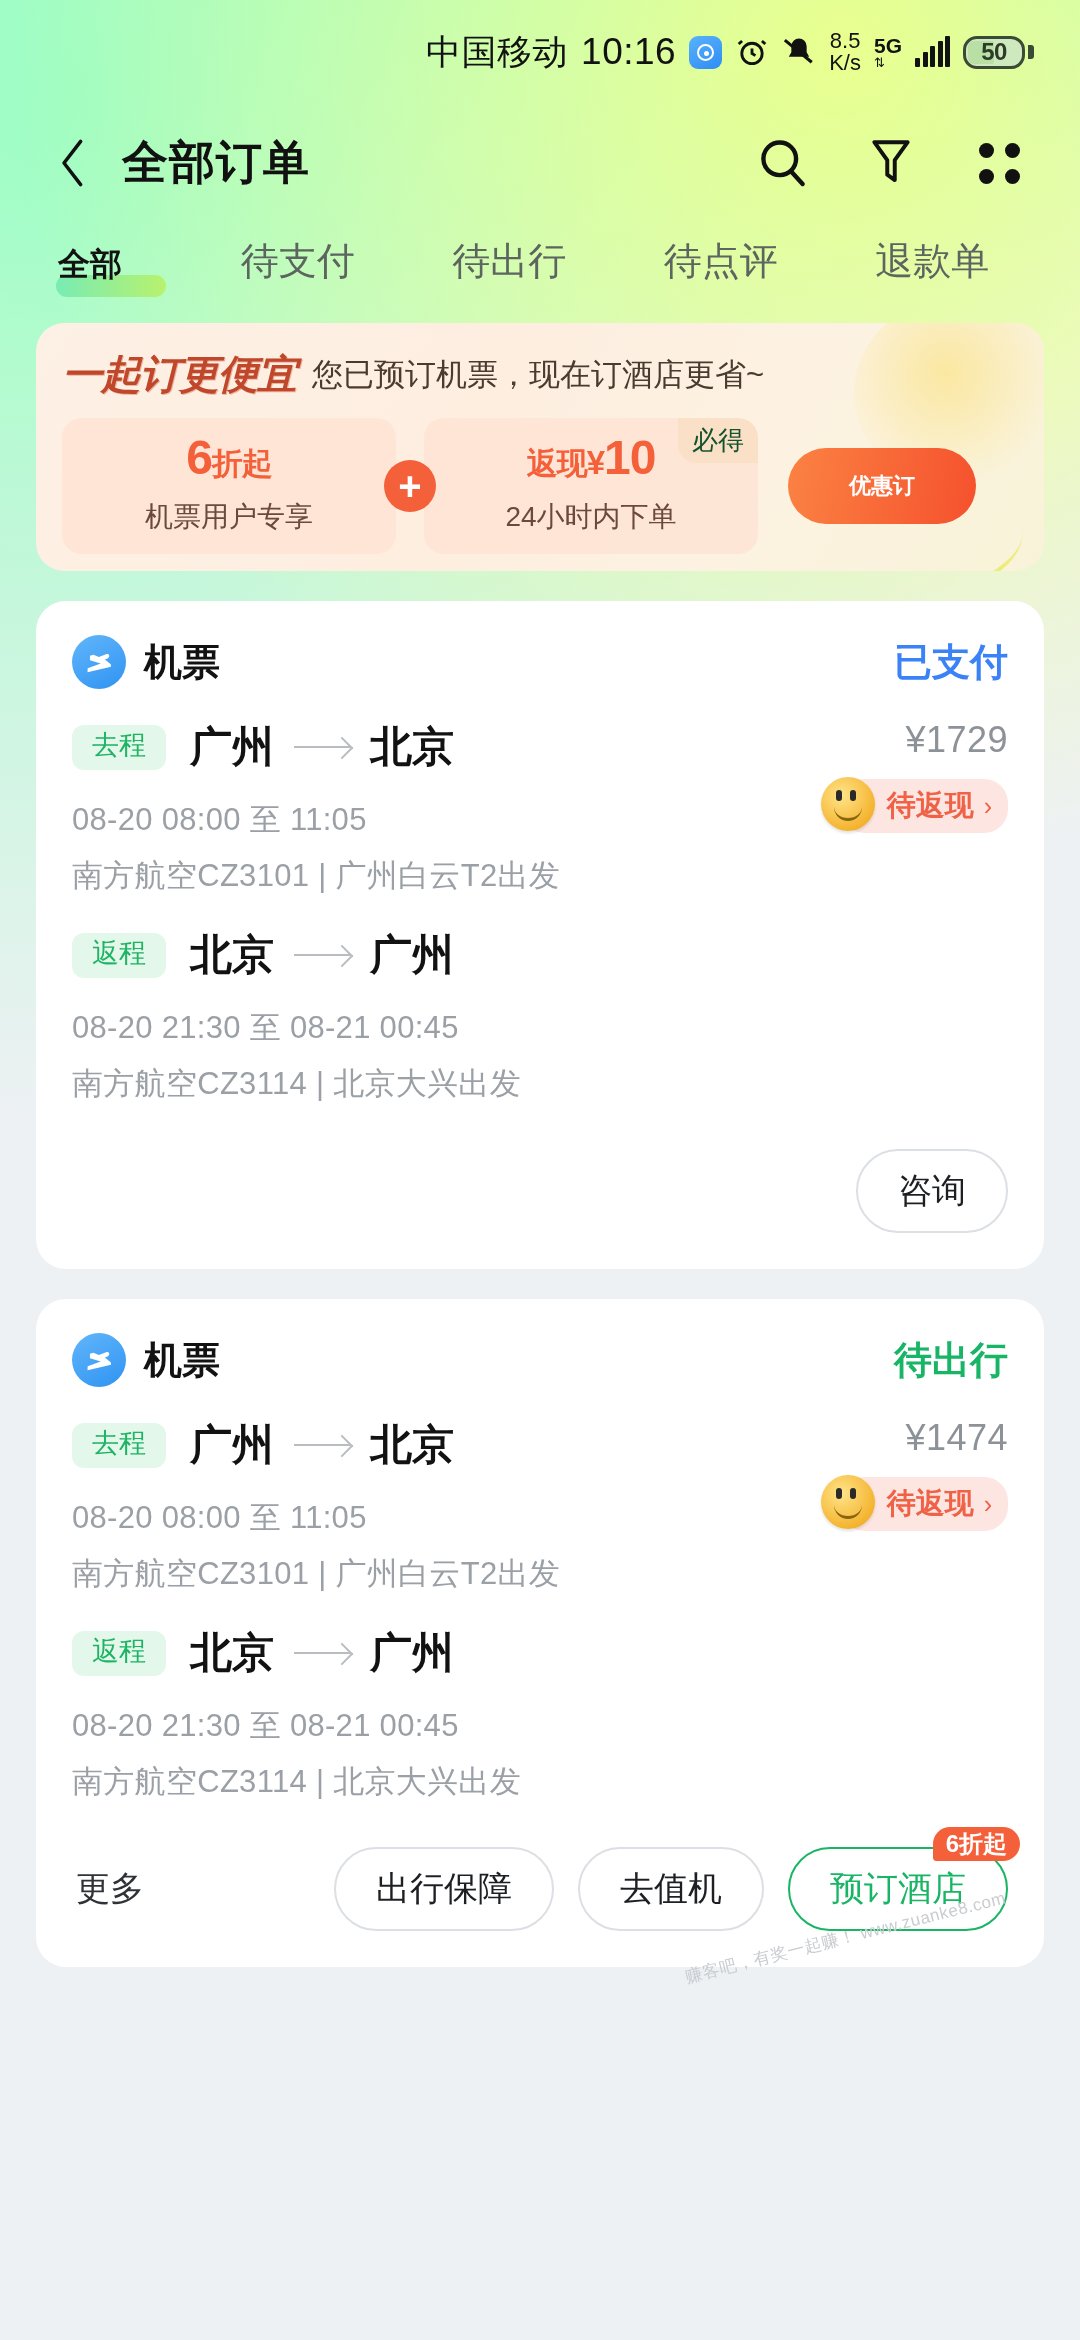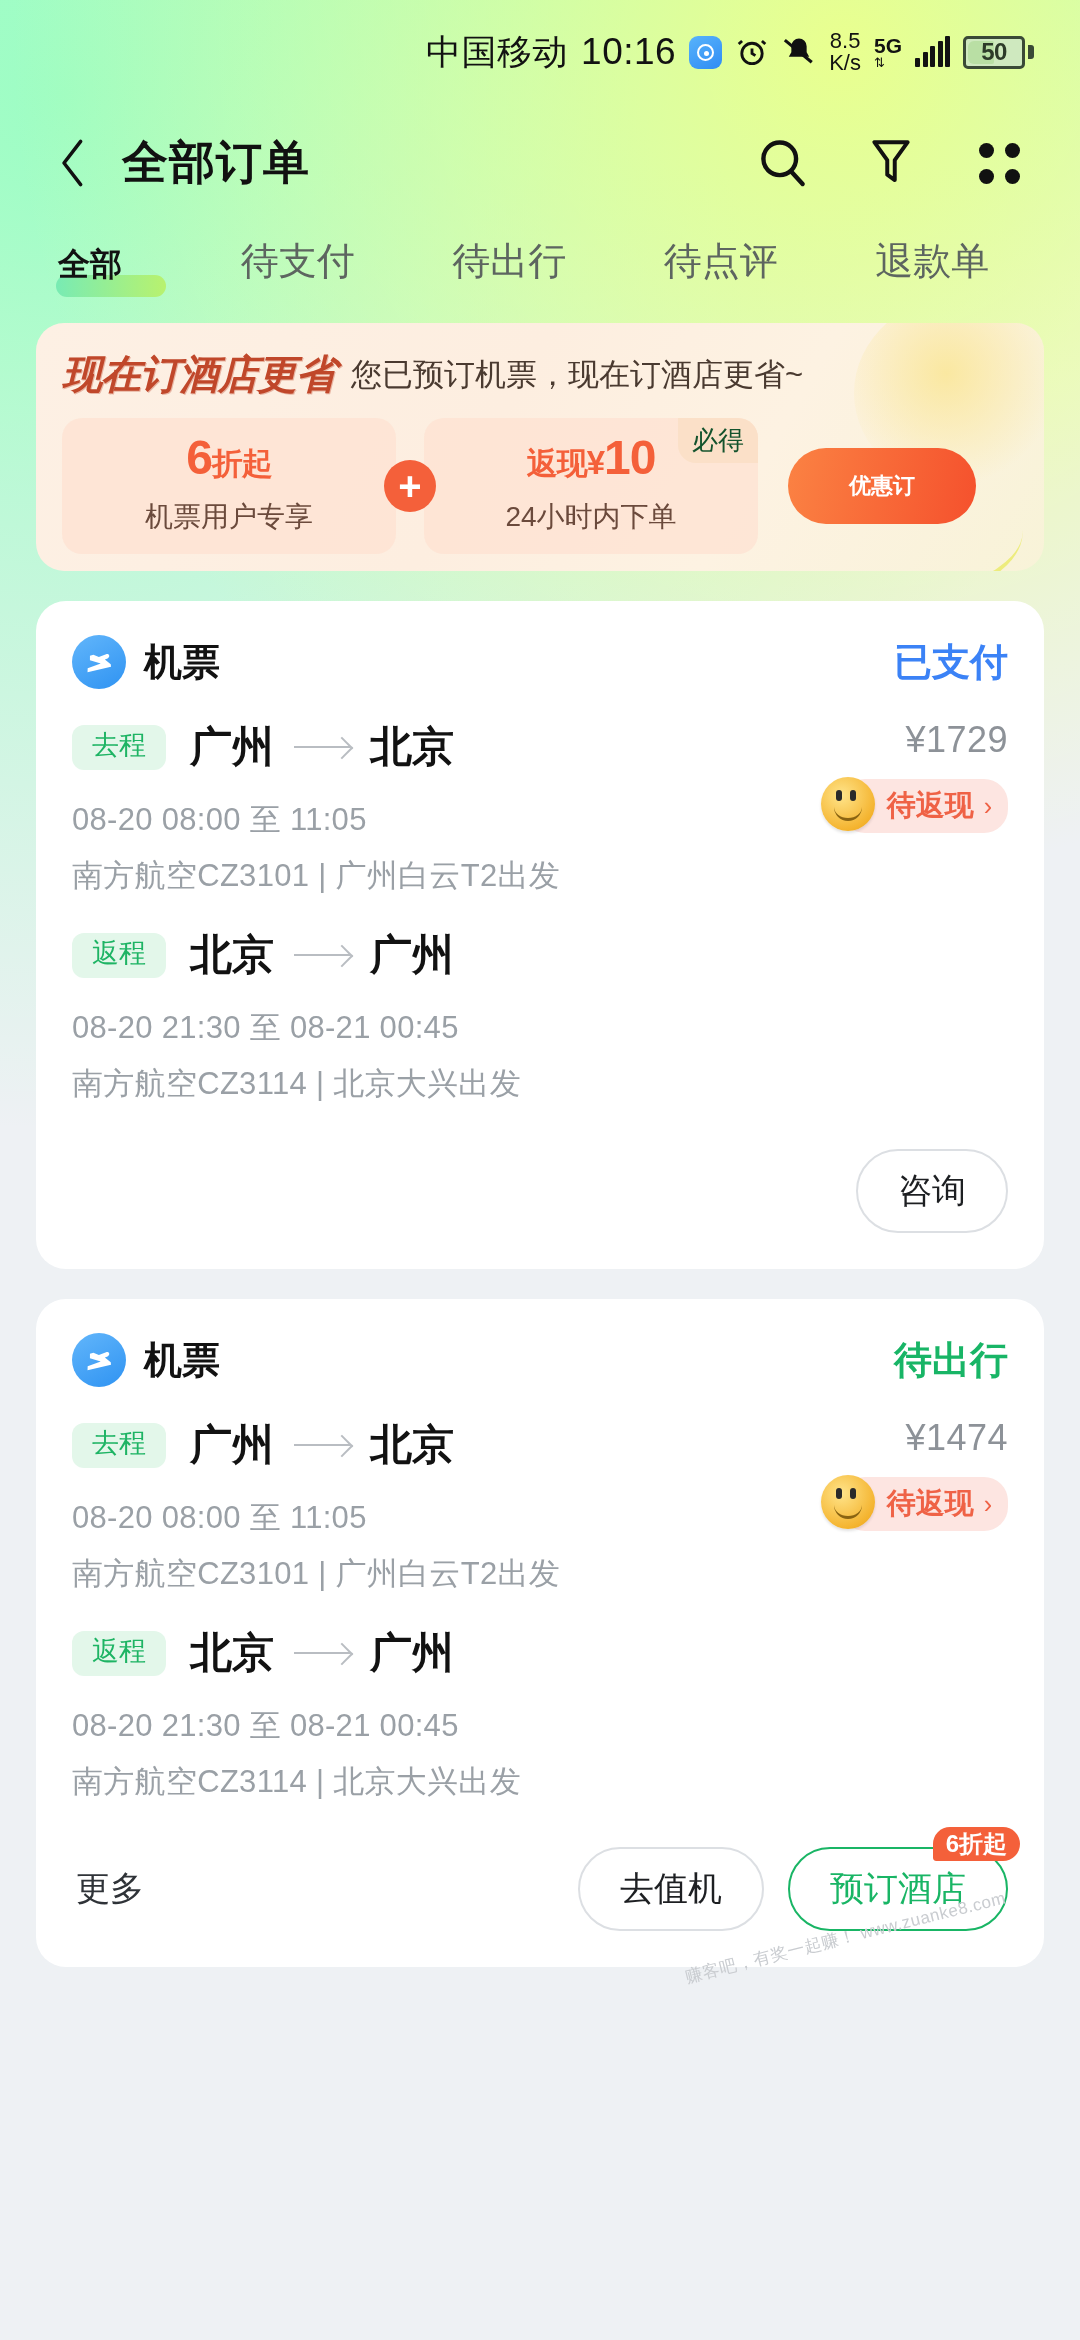--- a/index.html
+++ b/index.html
@@ -39,21 +39,21 @@
   .sb-5g .dd{ font-size:13px; }
   .bars{ display:flex; align-items:flex-end; gap:2.5px; height:30px;}
   .bars i{ width:5px; background:#121212; display:block; border-radius:1px;}
   .bars i:nth-child(1){height:9px}
   .bars i:nth-child(2){height:15px}
   .bars i:nth-child(3){height:21px}
   .bars i:nth-child(4){height:26px}
   .bars i:nth-child(5){height:31px}
   .batt{ display:flex; align-items:center; gap:3px;}
   .batt .body{
-    width:62px;height:33px;border:3px solid #3a4a36;border-radius:5px;
+    width:62px;height:33px;border:3px solid #3a4a36;border-radius:14px;
     display:flex;align-items:flex-end;justify-content:center;position:relative;background:#cfe9bf;
   }
   .batt .body .fillbg{position:absolute;left:2px;top:2px;bottom:2px;width:46%;background:#b9dfa4;border-radius:6px 2px 2px 6px;}
   .batt .body span{position:relative;font-size:24px;font-weight:600;color:#2d3b29;letter-spacing:-.5px;}
   .batt .tip{width:6px;height:14px;background:#3a4a36;border-radius:0 3px 3px 0;}
 
   
   .navbar{ height:118px; display:flex; align-items:center; padding:0 44px; }
   .back{ width:60px;height:60px;display:flex;align-items:center;justify-content:center;cursor:pointer; }
   .page-title{ font-size:46px; font-weight:700; color:#111; margin-left:18px; letter-spacing:1px;}
@@ -286,21 +286,21 @@
     </div>
     <div class="tab">
       <span class="lbl">退款单</span>
     </div>
   </div>
 
   <div class="promo">
     <span class="leaf"></span>
     <span class="swirl"></span>
     <div class="promo-top">
-      <span class="promo-kicker">现在订酒店更省</span>
+      <span class="promo-kicker">一起订更便宜</span>
       <span class="promo-sub">您已预订机票，现在订酒店更省~</span>
     </div>
     <div class="promo-row">
       <div class="pcard a">
         <div class="big"><span>6</span><small>折起</small></div>
         <div class="cap">机票用户专享</div>
       </div>
       <div class="plus">+</div>
       <div class="pcard b">
         <div class="must">必得</div>
@@ -403,20 +403,21 @@
           <span class="arrow"></span>
           <span>广州</span>
         </span>
       </div>
       <div class="seg-time">08-20 21:30 至 08-21 00:45</div>
       <div class="seg-info">南方航空CZ3114 | 北京大兴出发</div>
     </div>
 
     <div class="card-actions">
       <div class="more-lbl">更多</div>
+      <div class="abtn">出行保障</div>
       <div class="abtn">去值机</div>
       <div class="abtn green">
         <span class="badge">6折起</span>
         <span>预订酒店</span>
       </div>
     </div>
 
     <div class="wm">赚客吧，有奖一起赚！
 www.zuanke8.com</div>
   </div>

